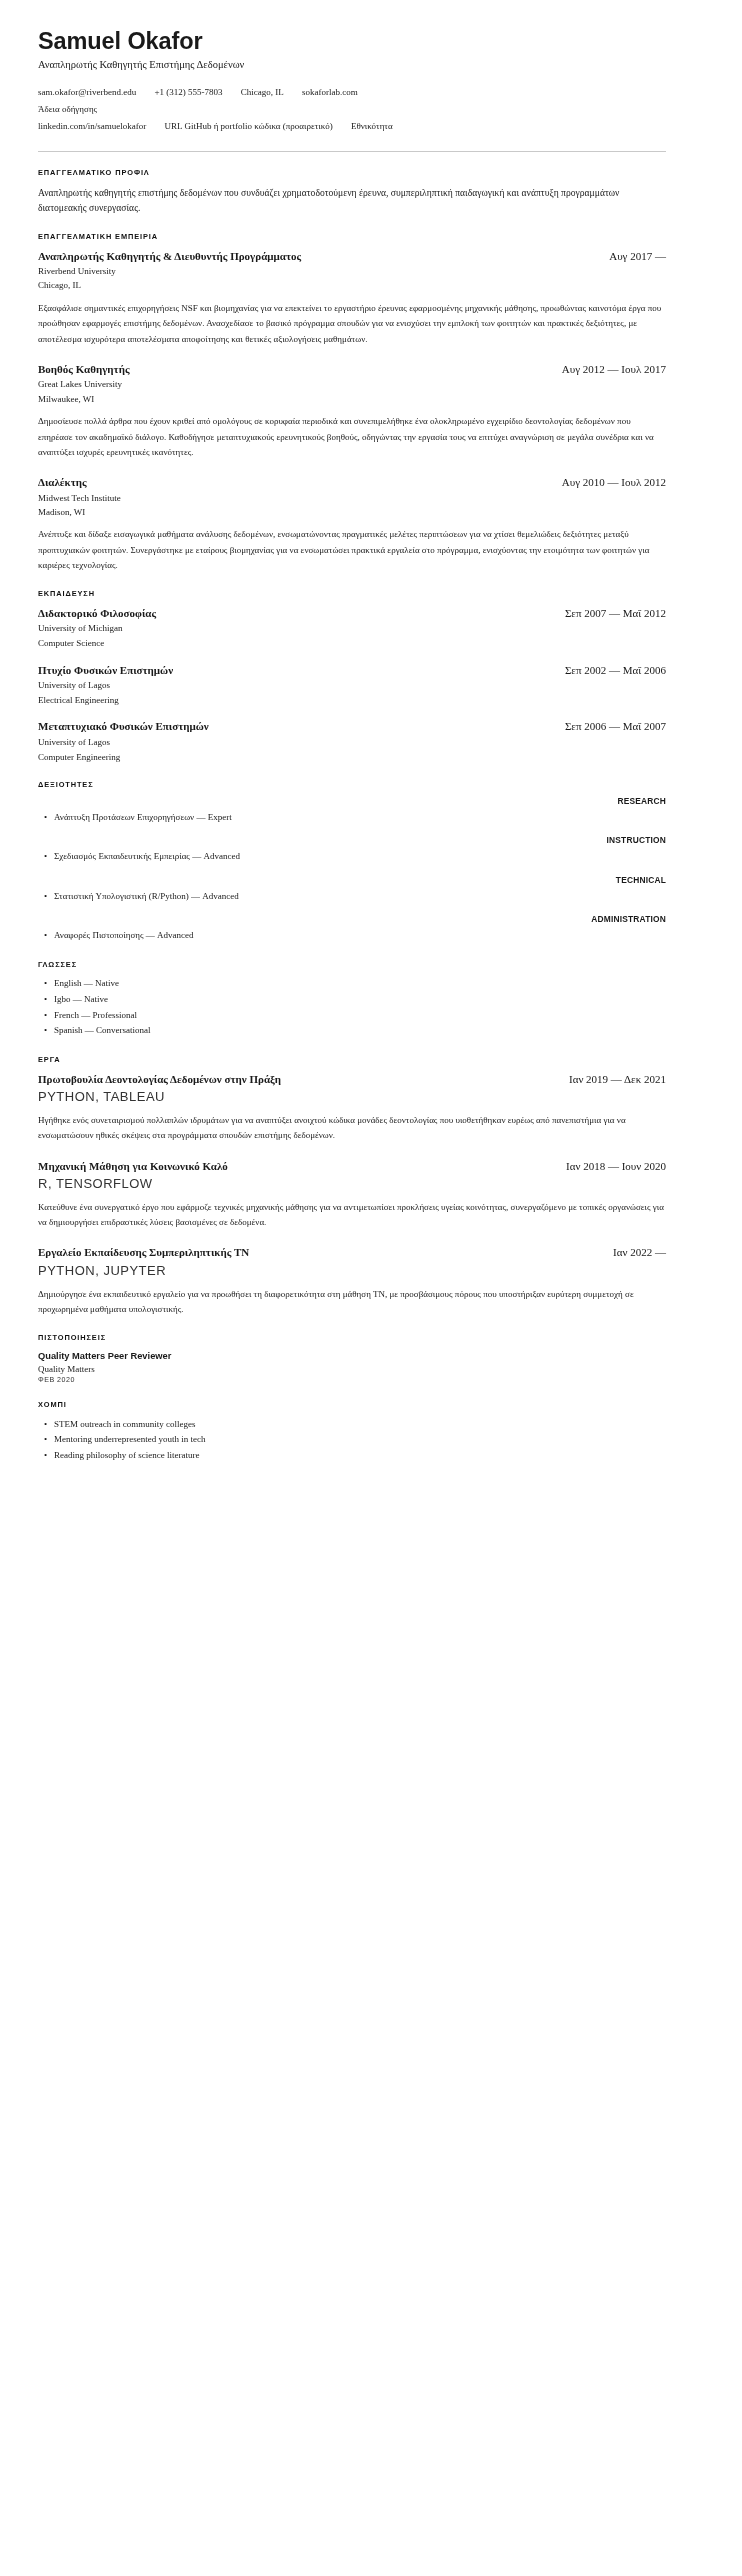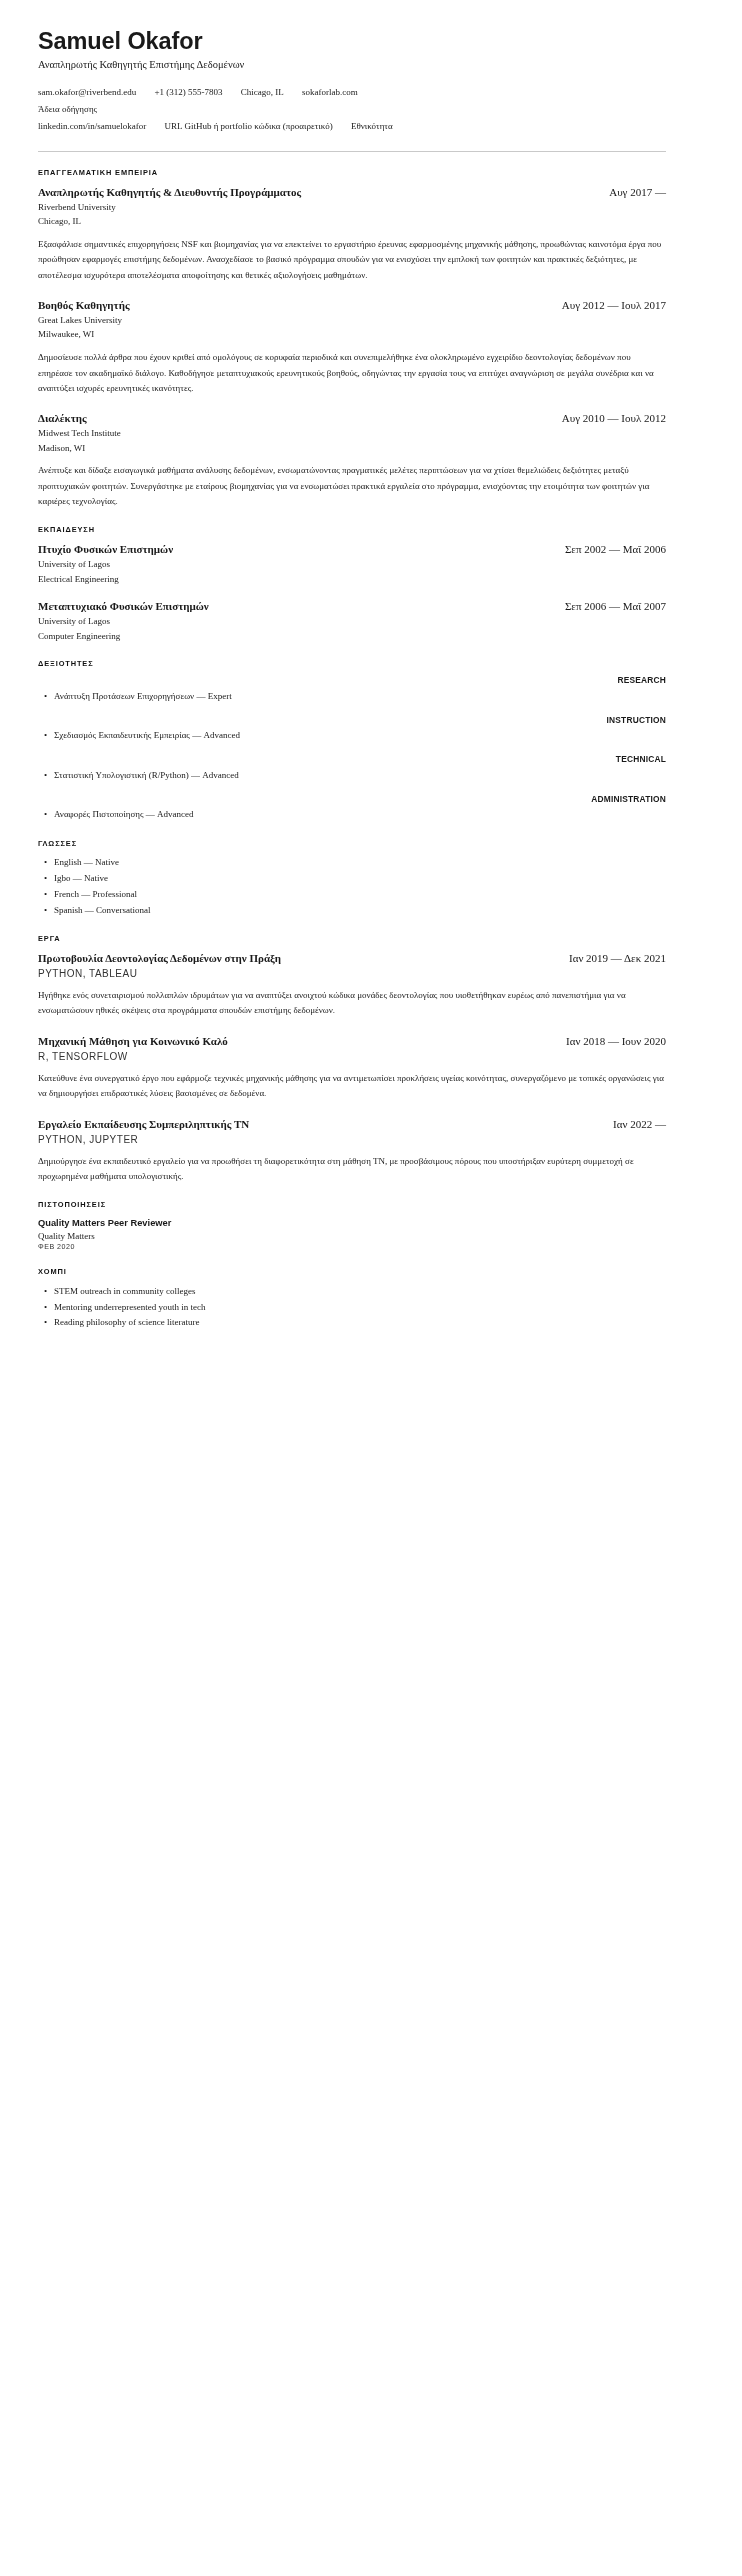--- a/index.html
+++ b/index.html
@@ -104,21 +104,21 @@
   }
   .entry-desc {
     font-size: 9px;
     line-height: 1.7;
     margin: 8.7px 0 0 0;
     max-width: 641px;
     text-align: left;
   }
   .entry-tech {
     font-family: "Liberation Sans", sans-serif;
-    font-size: 10px;
+    font-size: 13px;
     letter-spacing: 0.5px;
     text-transform: uppercase;
     margin: 3.1px 0 0 0;
     color: #333;
   }
 
   
   .edu-entry { margin-bottom: 12.4px; }
   .edu-entry:last-child { margin-bottom: 0; }
   .edu-sub {
@@ -198,20 +198,24 @@
 
     <div class="contact-line">
       <span class="item">linkedin.com/in/samuelokafor</span>
       <span class="item">URL GitHub ή portfolio κώδικα (προαιρετικό)</span>
       <span class="item">Εθνικότητα</span>
     </div>
   </div>
 
   <hr class="rule">
 
+  <div class="section">
+    <h2 class="section-title">ΕΠΑΓΓΕΛΜΑΤΙΚΟ ΠΡΟΦΙΛ</h2>
+    <p class="summary-text">Αναπληρωτής καθηγητής επιστήμης δεδομένων που συνδυάζει χρηματοδοτούμενη έρευνα, συμπεριληπτική παιδαγωγική και ανάπτυξη προγραμμάτων διατομεακής συνεργασίας.</p>
+  </div>
 
   <div class="section">
     <h2 class="section-title">ΕΠΑΓΓΕΛΜΑΤΙΚΗ ΕΜΠΕΙΡΙΑ</h2>
 
     <div class="entry">
       <div class="entry-head">
         <h3 class="entry-title">Αναπληρωτής Καθηγητής &amp; Διευθυντής Προγράμματος</h3>
         <span class="entry-dates">Αυγ 2017 —</span>
       </div>
       <p class="entry-org">Riverbend University</p>
@@ -236,20 +240,28 @@
       </div>
       <p class="entry-org">Midwest Tech Institute</p>
       <p class="entry-loc">Madison, WI</p>
       <p class="entry-desc">Ανέπτυξε και δίδαξε εισαγωγικά μαθήματα ανάλυσης δεδομένων, ενσωματώνοντας πραγματικές μελέτες περιπτώσεων για να χτίσει θεμελιώδεις δεξιότητες μεταξύ προπτυχιακών φοιτητών. Συνεργάστηκε με εταίρους βιομηχανίας για να ενσωματώσει πρακτικά εργαλεία στο πρόγραμμα, ενισχύοντας την ετοιμότητα των φοιτητών για καριέρες τεχνολογίας.</p>
     </div>
   </div>
 
   <div class="section">
     <h2 class="section-title">ΕΚΠΑΙΔΕΥΣΗ</h2>
 
+    <div class="edu-entry">
+      <div class="entry-head">
+        <h3 class="entry-title">Διδακτορικό Φιλοσοφίας</h3>
+        <span class="entry-dates">Σεπ 2007 — Μαΐ 2012</span>
+      </div>
+      <p class="edu-sub">University of Michigan</p>
+      <p class="edu-sub">Computer Science</p>
+    </div>
 
     <div class="edu-entry">
       <div class="entry-head">
         <h3 class="entry-title">Πτυχίο Φυσικών Επιστημών</h3>
         <span class="entry-dates">Σεπ 2002 — Μαΐ 2006</span>
       </div>
       <p class="edu-sub">University of Lagos</p>
       <p class="edu-sub">Electrical Engineering</p>
     </div>
 

